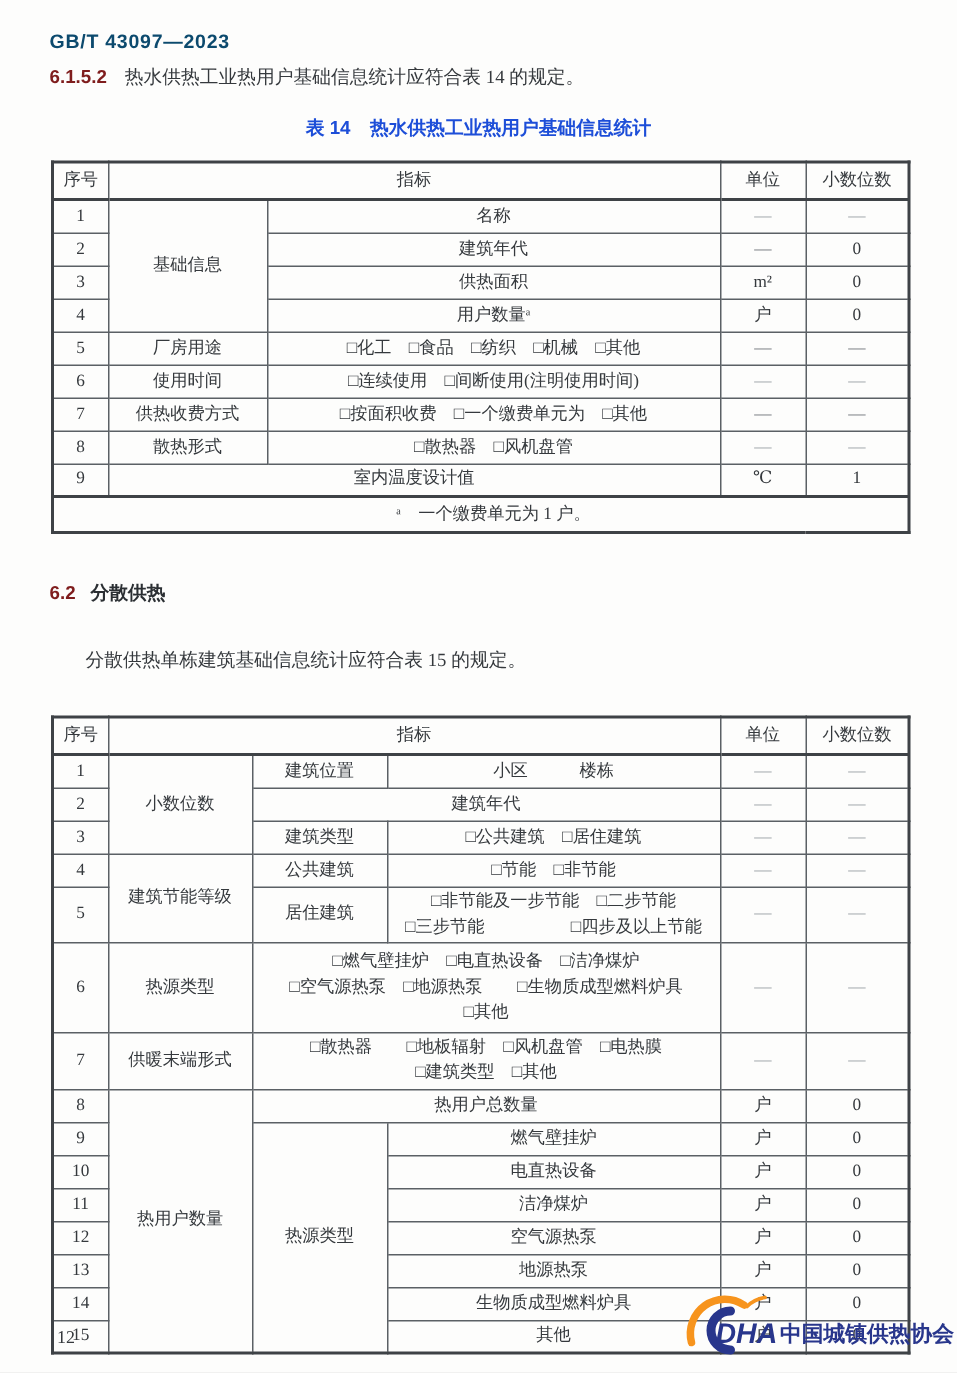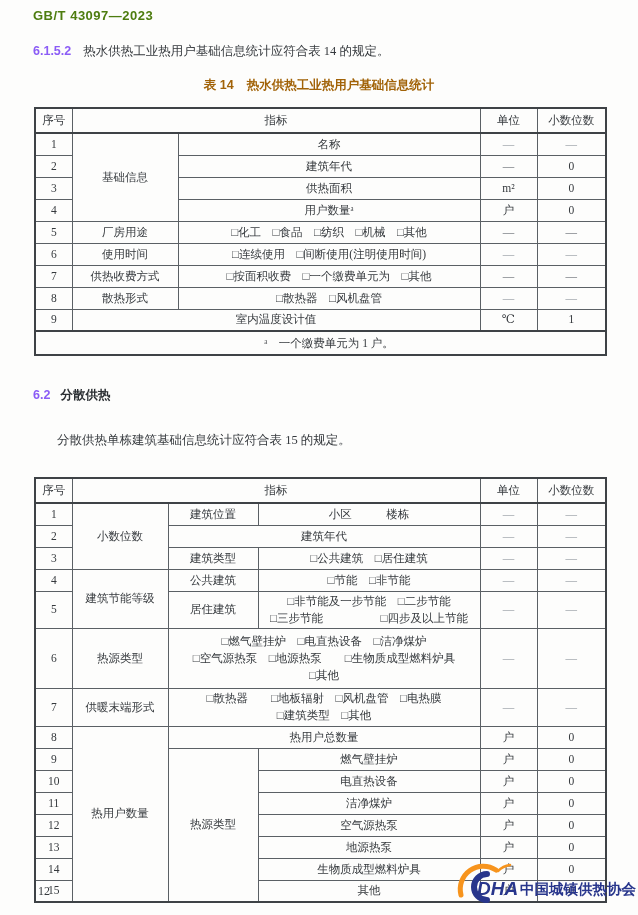--- a/index.html
+++ b/index.html
@@ -4,33 +4,33 @@
 <style>
   * { margin:0; padding:0; box-sizing:border-box; }
   html,body { background:#e8e8e8; }
   .page {
     position:relative; width:638px; height:915px; margin:0 auto;
     background:#fdfdfc; overflow:hidden;
     font-family:"Liberation Serif","DejaVu Serif",serif;
     color:#35393d;
   }
   .doc-code {
-    position:absolute; top:8px; left:33px;
-    font-family:"Liberation Sans","DejaVu Sans",sans-serif;
-    font-weight:bold; font-size:13px; color:#4d7c0f; letter-spacing:.5px;
+    position:absolute; top:20px; left:33px;
+    font-family:"Liberation Sans","DejaVu Sans",sans-serif;
+    font-weight:bold; font-size:13px; color:#0c4a6e; letter-spacing:.5px;
   }
   .para-6152 { position:absolute; top:43px; left:33px; width:574px; font-size:12.5px; }
   .para-6152 .num, .sec-62 .num {
     font-family:"Liberation Sans","DejaVu Sans",sans-serif;
-    font-weight:bold; color:#8b5cf6; margin-right:12px;
+    font-weight:bold; color:#7f1d1d; margin-right:12px;
   }
   .caption {
     position:absolute; width:100%; text-align:center;
     font-family:"Liberation Sans","DejaVu Sans",sans-serif;
-    font-weight:bold; font-size:12.5px; color:#a16207;
+    font-weight:bold; font-size:12.5px; color:#1d4ed8;
   }
   .cap-14 { top:77px; }
   .cap-15 { top:452px; }
   .caption .gap { margin-left:13px; }
   .sec-62 {
     position:absolute; top:387px; left:33px;
     font-family:"Liberation Sans","DejaVu Sans",sans-serif;
     font-weight:bold; font-size:12.5px; color:#2b2f33;
   }
   .sec-62 .num { margin-right:10px; }

